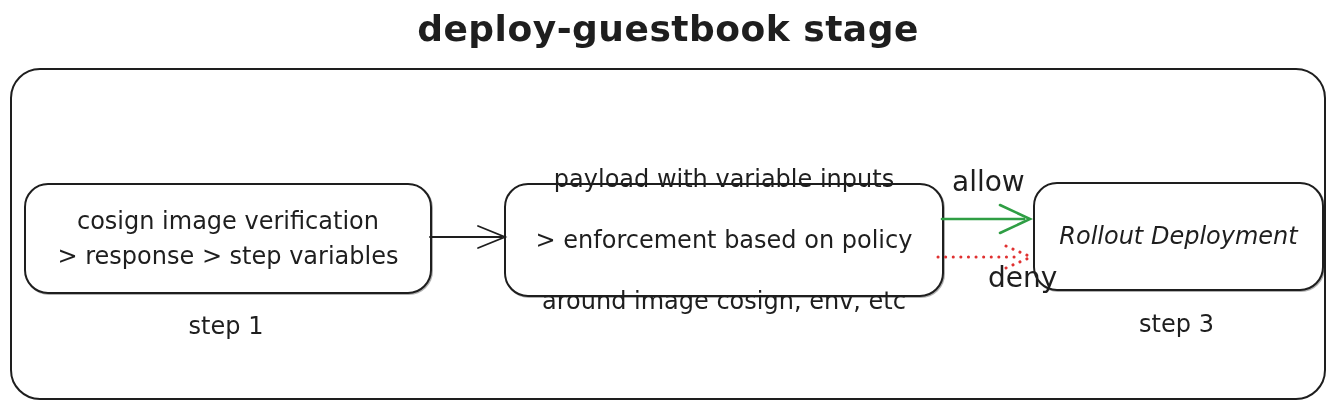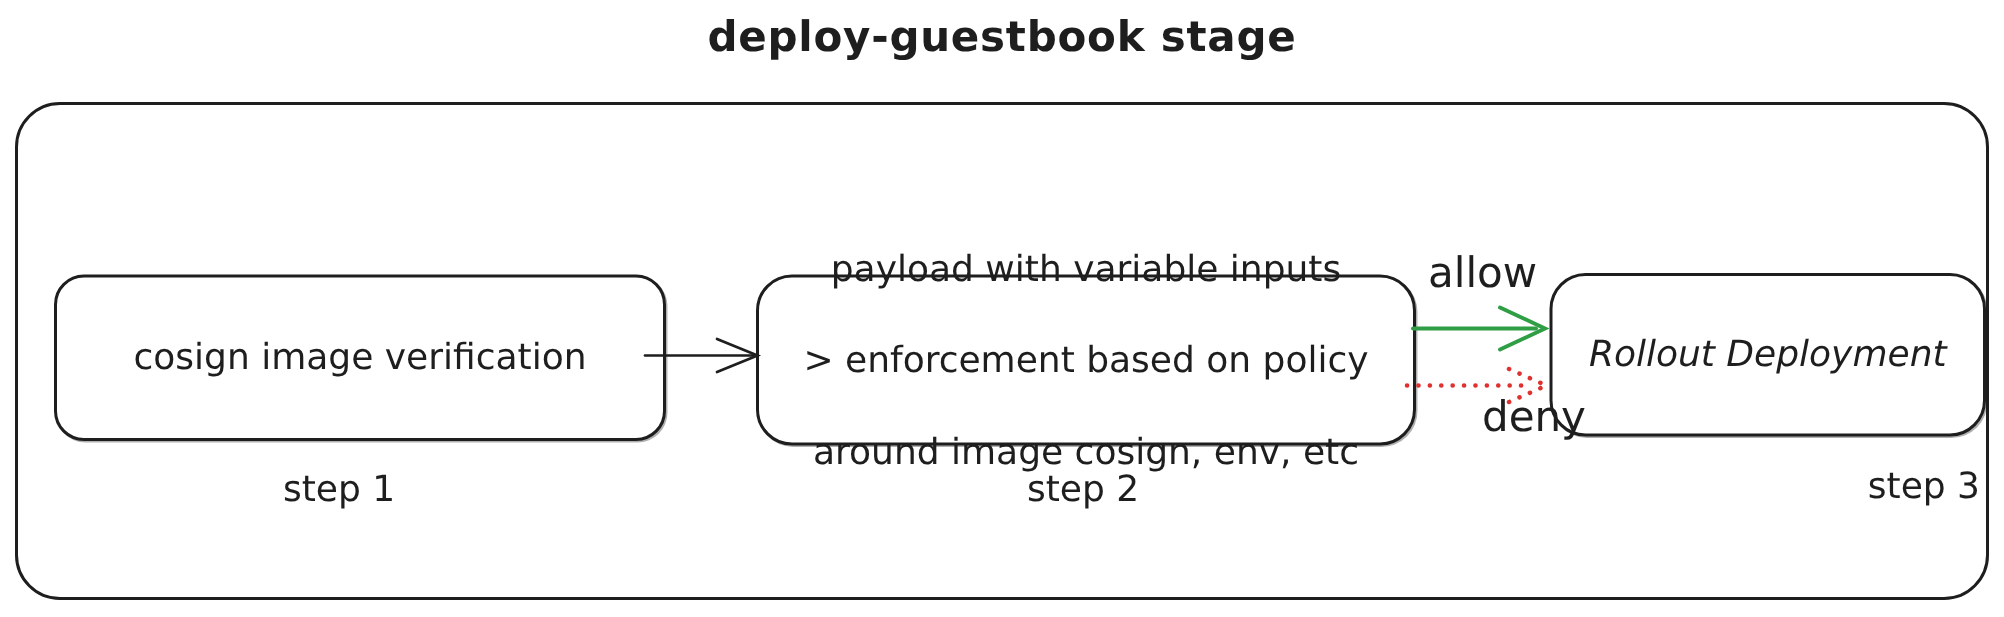--- a/index.html
+++ b/index.html
@@ -15,21 +15,21 @@
     height: 411px;
     background: #ffffff;
     overflow: hidden;
   }
   .title {
     position: absolute;
     left: 0;
     top: 8px;
     width: 1336px;
     text-align: center;
-    font-size: 28px;
+    font-size: 36px;
     font-weight: bold;
     letter-spacing: 0.5px;
     color: #1e1e1e;
   }
   .outer-box {
     position: absolute;
     left: 10px;
     top: 68px;
     width: 1312px;
     height: 328px;
@@ -47,33 +47,33 @@
     align-items: center;
     justify-content: center;
     box-shadow: 1px 1px 0 rgba(30,30,30,0.35);
   }
   .node .line {
     font-size: 24px;
     line-height: 35px;
     white-space: nowrap;
     color: #1e1e1e;
   }
-  .node-step1 { left: 36px;   top: 183px; width: 404px; height: 107px; border-radius: 20px; }
+  .node-step1 { left: 24px;   top: 183px; width: 404px; height: 107px; }
   .node-step2 { left: 504px;  top: 183px; width: 436px; height: 110px; gap: 26px; }
   .node-step3 { left: 1033px; top: 182px; width: 287px; height: 105px; font-style: italic; }
   .step-label {
     position: absolute;
     text-align: center;
     font-size: 24px;
     color: #1e1e1e;
     white-space: nowrap;
   }
   .step-label-1 { left: 24px;   top: 312px; width: 404px; }
   .step-label-2 { left: 504px;  top: 312px; width: 436px; }
-  .step-label-3 { left: 1033px; top: 310px; width: 287px; text-align: right; }
+  .step-label-3 { left: 1033px; top: 310px; width: 287px; }
   .arrow-layer {
     position: absolute;
     left: 0;
     top: 0;
     width: 1336px;
     height: 411px;
     pointer-events: none;
   }
   .edge-label {
     position: absolute;
@@ -88,29 +88,29 @@
 <body>
 
 <div class="canvas">
 
   <div class="title">deploy-guestbook stage</div>
 
   <div class="outer-box"></div>
 
   <div class="node node-step1">
     <div class="line">cosign image verification</div>
+    <div class="line">&gt; response &gt; step variables</div>
   </div>
   <div class="step-label step-label-1">step 1</div>
 
   <div class="node node-step2">
     <div class="line">payload with variable inputs</div>
     <div class="line">&gt; enforcement based on policy</div>
     <div class="line">around image cosign, env, etc</div>
   </div>
-  <div class="step-label step-label-2">step 2</div>
 
   <div class="node node-step3">
     <div class="line">Rollout Deployment</div>
   </div>
   <div class="step-label step-label-3">step 3</div>
 
   <svg class="arrow-layer" viewBox="0 0 1336 411" xmlns="http://www.w3.org/2000/svg">
 
     <g stroke="#1e1e1e" stroke-width="1.8" fill="none" stroke-linecap="round">
       <line x1="430" y1="237" x2="502" y2="237"></line>

